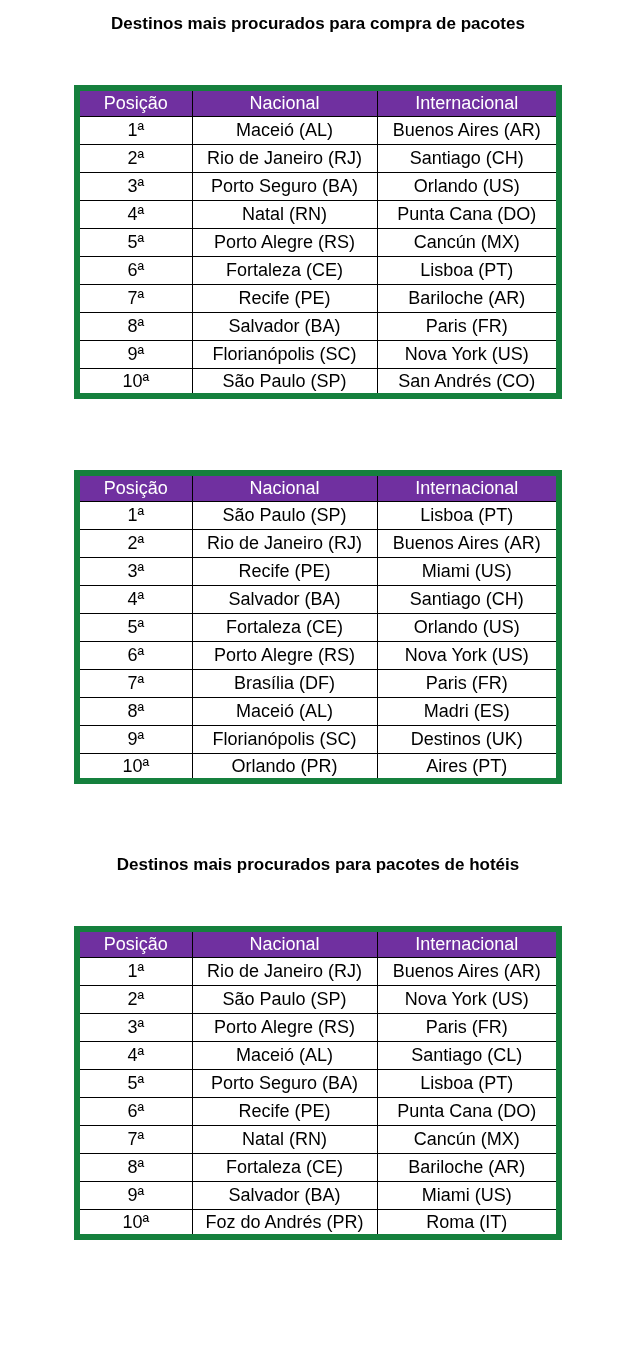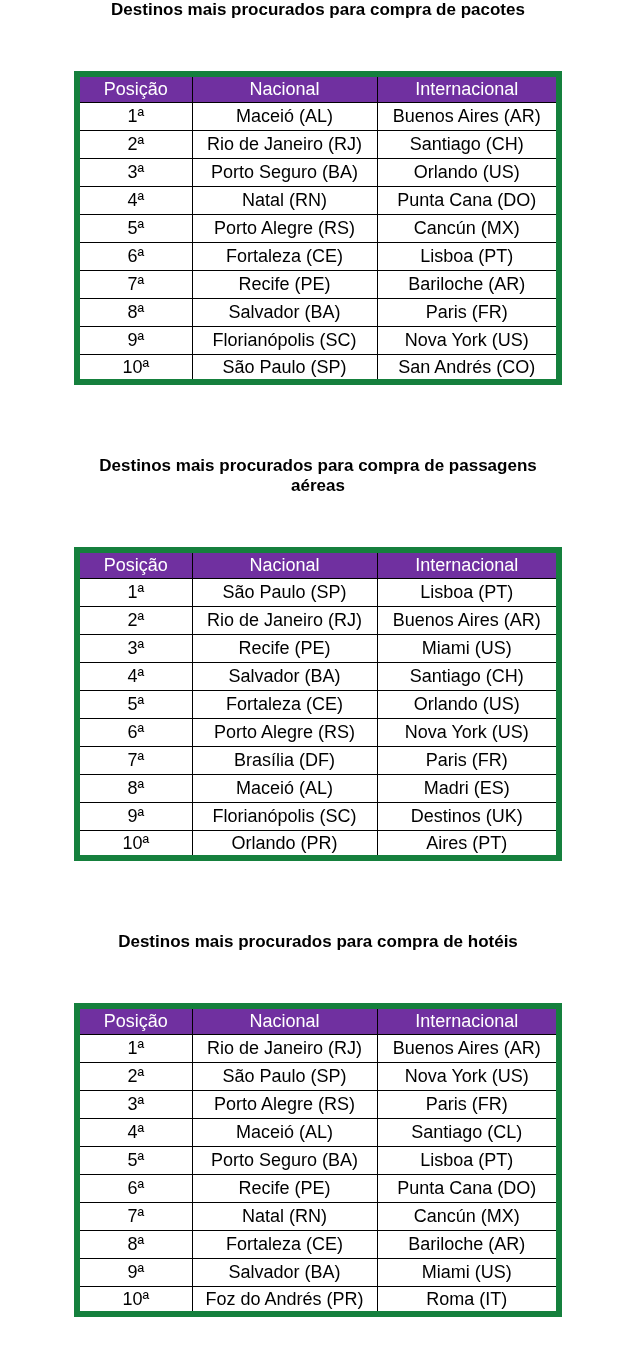--- a/index.html
+++ b/index.html
@@ -7,20 +7,21 @@
     margin: 0;
     padding: 0;
     background: #ffffff;
     font-family: "Liberation Sans", sans-serif;
     color: #000000;
   }
   .page {
     width: 516px;
     min-height: 1362px;
     margin: 0 auto;
+    padding-top: 14px;
     background: #ffffff;
   }
   .table-section {
     margin-bottom: 71px;
   }
   .section-title {
     font-size: 17px;
     font-weight: bold;
     text-align: center;
     margin: 0 10px 51px 10px;
@@ -123,21 +124,20 @@
           <tr>
             <td>10ª</td>
             <td>São Paulo (SP)</td>
             <td>San Andrés (CO)</td>
           </tr>
         </tbody>
     </table>
   </section>
 
   <section class="table-section">
-    <h2 class="section-title">Destinos mais procurados para compra de passagens aéreas</h2>
     <table class="dest-table">
       <colgroup>
         <col class="col-pos">
           <col class="col-nac">
           <col class="col-int">
       </colgroup>
       <thead>
         <tr>
             <th>Posição</th>
             <th>Nacional</th>
@@ -193,21 +193,21 @@
           <tr>
             <td>10ª</td>
             <td>Orlando (PR)</td>
             <td>Aires (PT)</td>
           </tr>
         </tbody>
     </table>
   </section>
 
   <section class="table-section">
-    <h2 class="section-title">Destinos mais procurados para compra de hotéis</h2>
+    <h2 class="section-title">Destinos mais procurados para pacotes de hotéis</h2>
     <table class="dest-table">
       <colgroup>
         <col class="col-pos">
           <col class="col-nac">
           <col class="col-int">
       </colgroup>
       <thead>
         <tr>
             <th>Posição</th>
             <th>Nacional</th>

